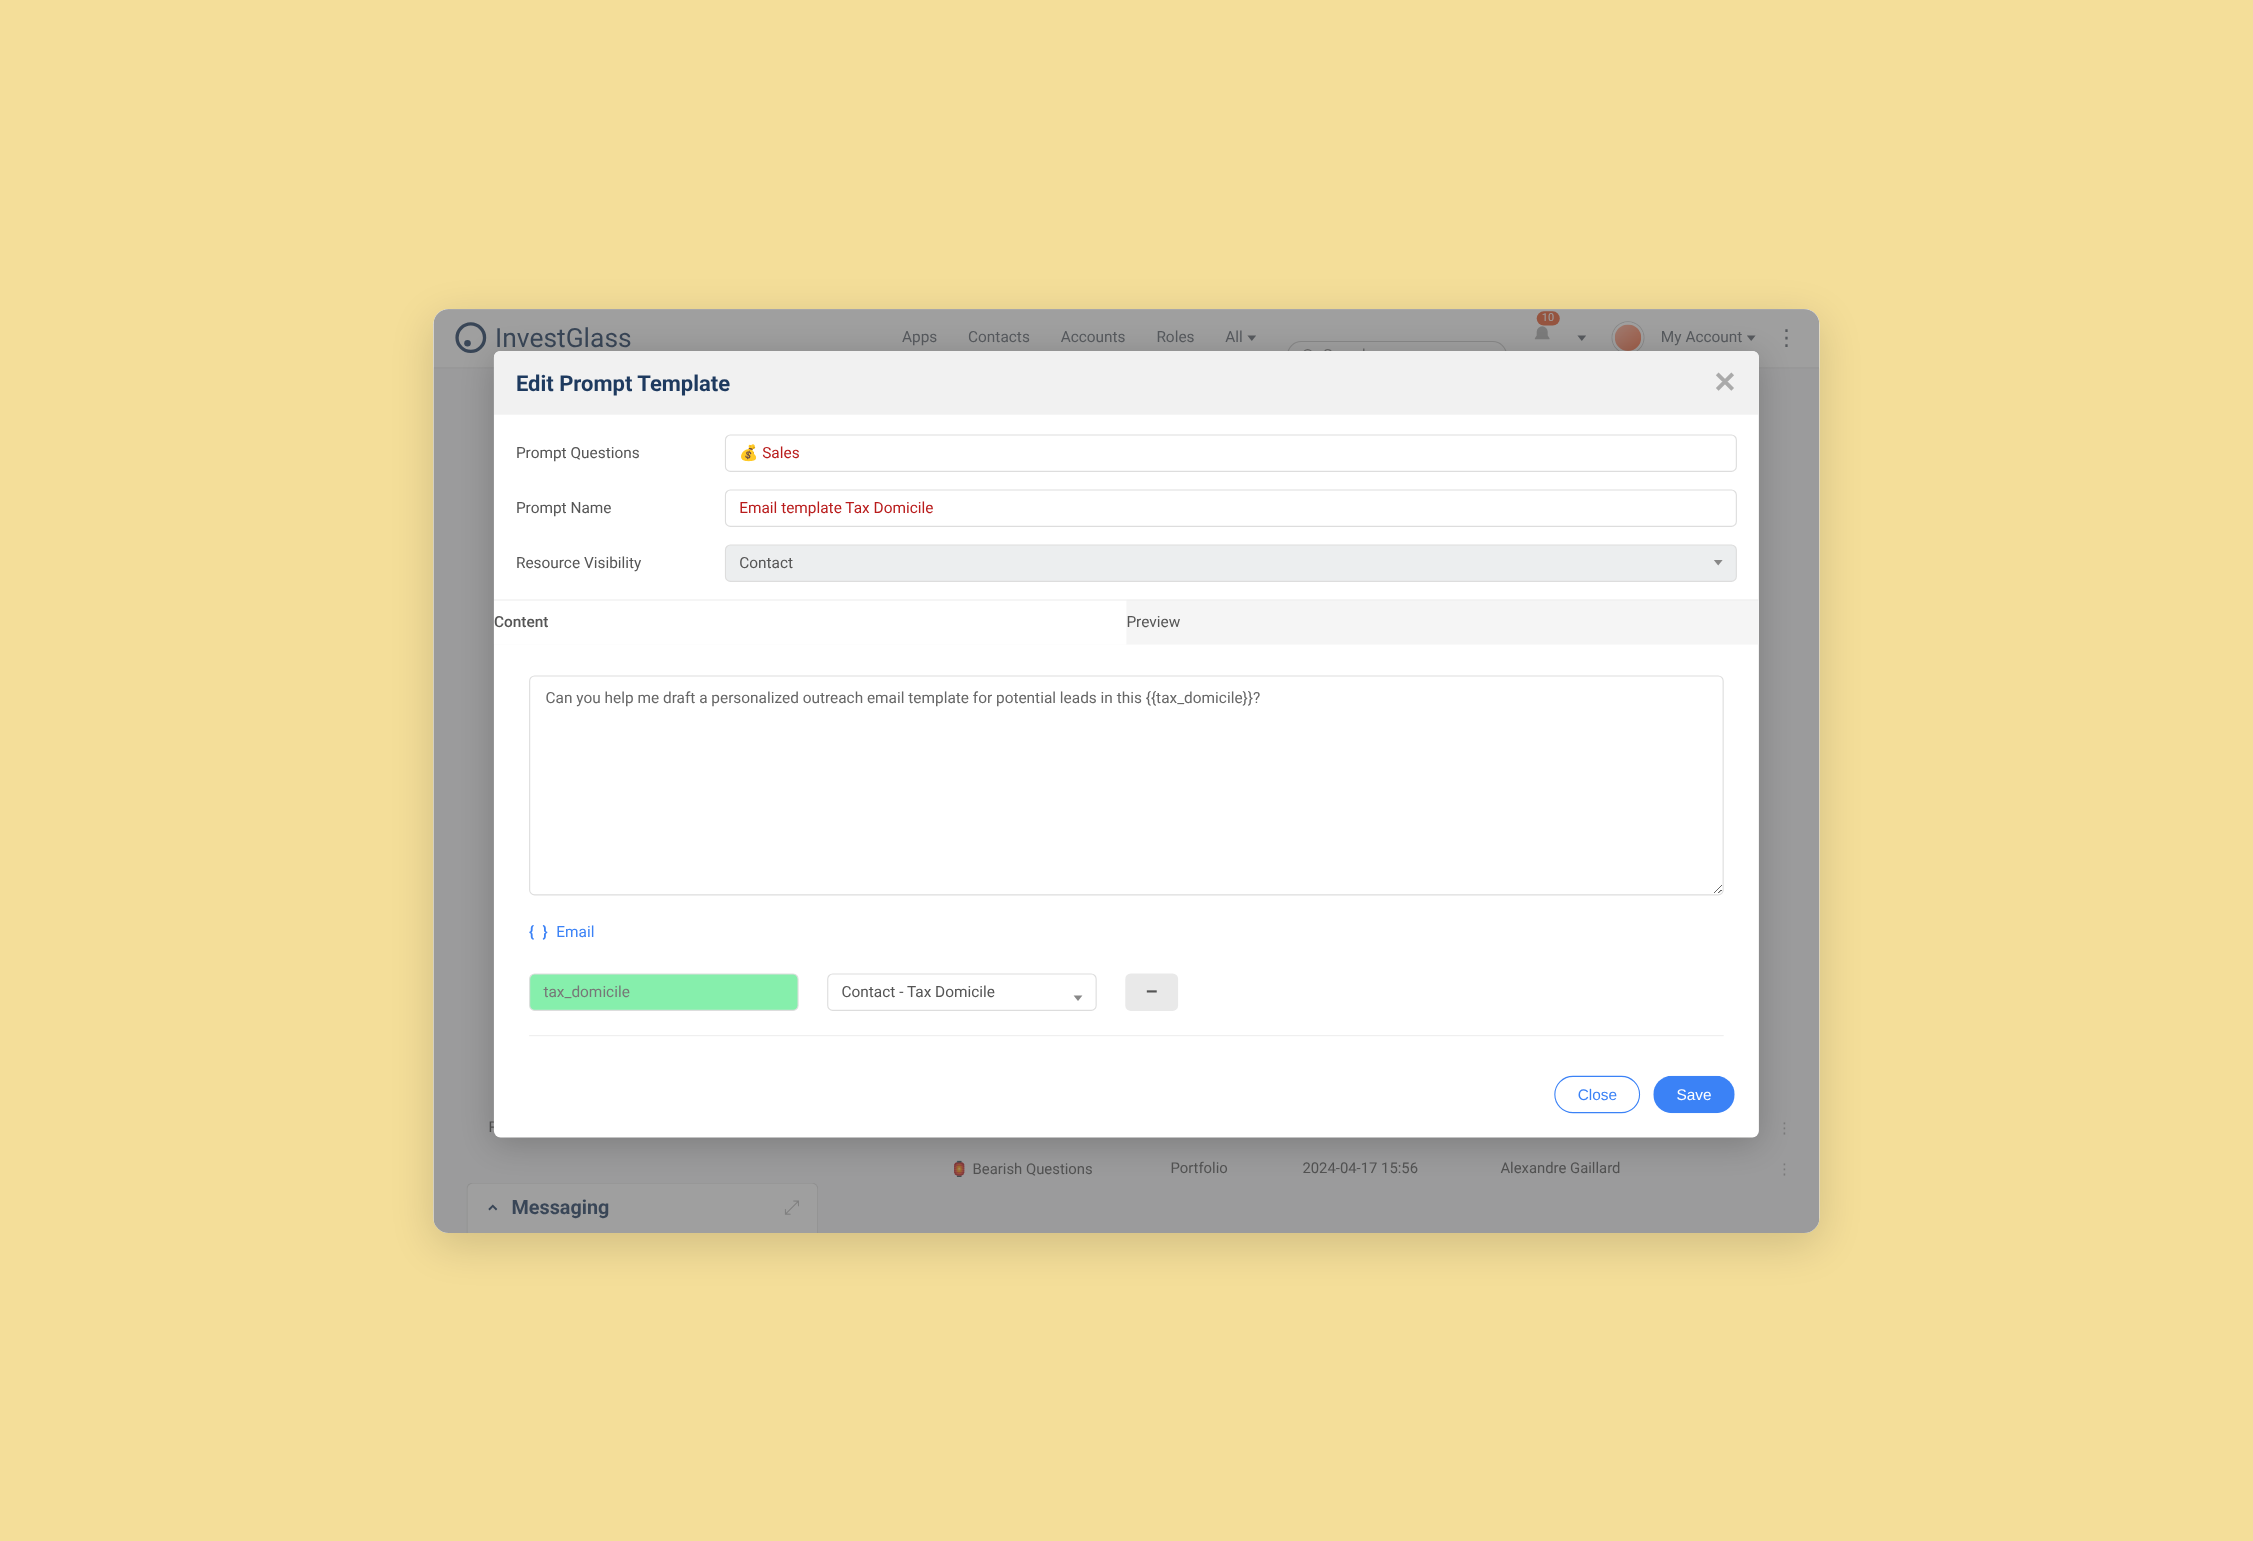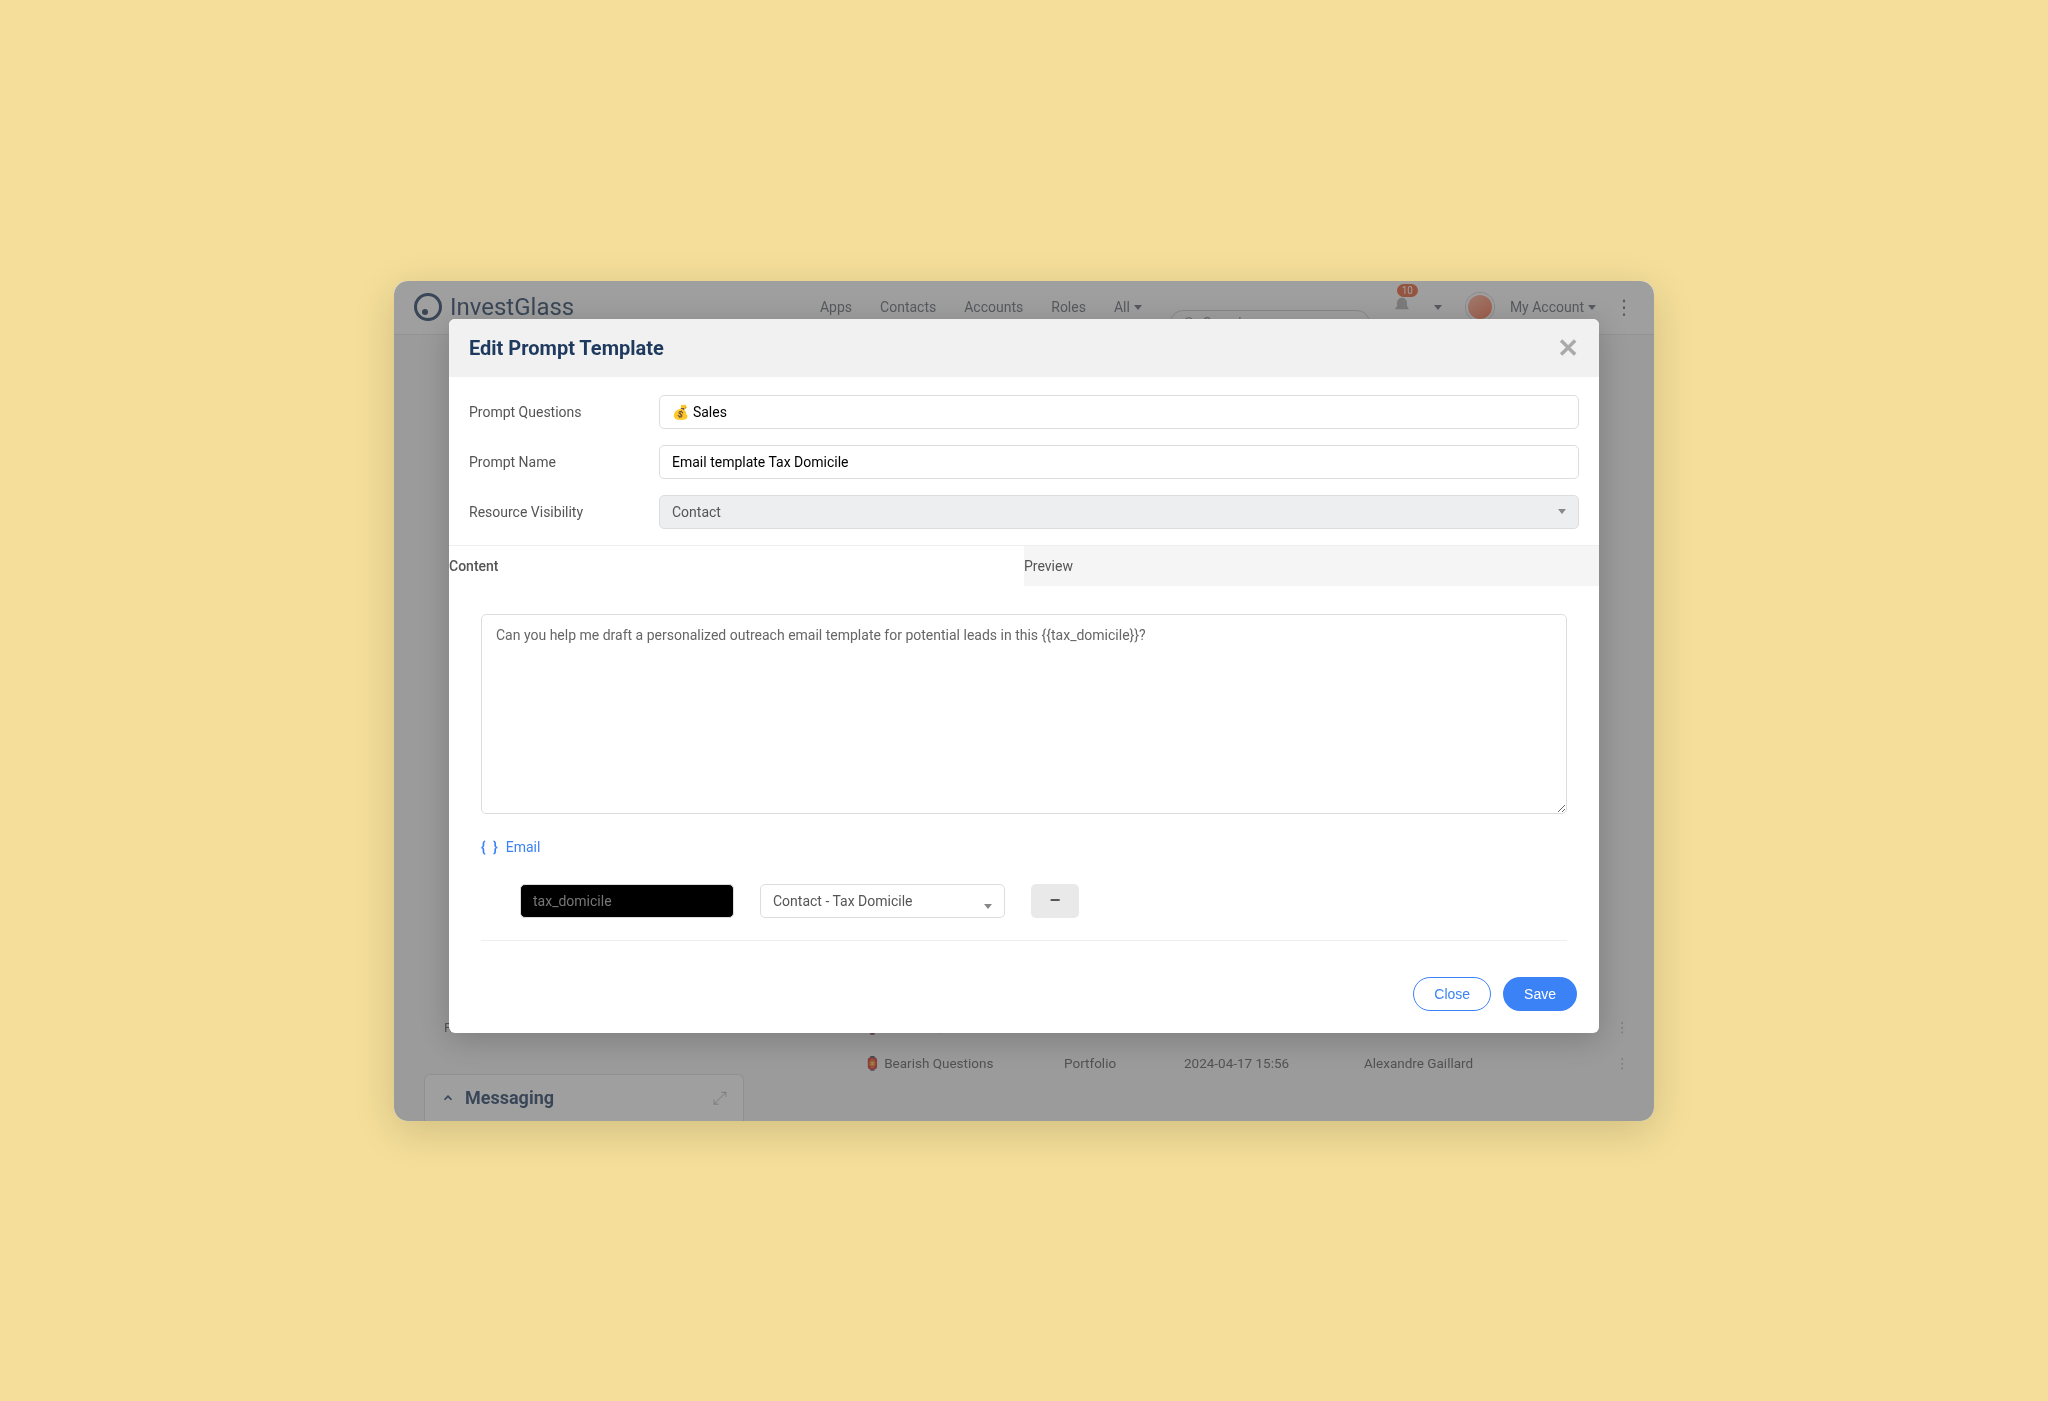--- a/index.html
+++ b/index.html
@@ -186,21 +186,21 @@
     align-items: center;
     margin-bottom: 16px;
   }
   .form-label { color: #555; font-size: 14px;}
   .form-input, .form-select {
     width: 100%;
     border: 1px solid #ddd;
     border-radius: 5px;
     padding: 8px 12px;
     font-size: 14px;
-    color: #000000;
+    color: #b91c1c;
     background: #fff;
     font-family: inherit;
   }
   .form-select-wrap {
     position: relative;
   }
   .form-select-display {
     width: 100%;
     border: 1px solid #ddd;
     border-radius: 5px;
@@ -259,27 +259,26 @@
   .var-row {
     display: flex;
     gap: 26px;
     align-items: center;
     padding: 18px 0 22px 0;
     border-top: 1px solid transparent;
     border-bottom: 1px solid #eee;
     margin: 8px 0 0 0;
   }
   .var-name-box {
-    background: #000000;
+    background: #86efac;
     border: 1px solid #ddd;
     border-radius: 5px;
     padding: 8px 12px;
     color: #777;
-    width: 214px;
-    margin-left: 39px;
+    width: 245px;
   }
   .var-map-select {
     border: 1px solid #ddd;
     border-radius: 5px;
     padding: 8px 12px;
     color: #555;
     width: 245px;
     display: flex;
     justify-content: space-between;
     align-items: flex-end;

